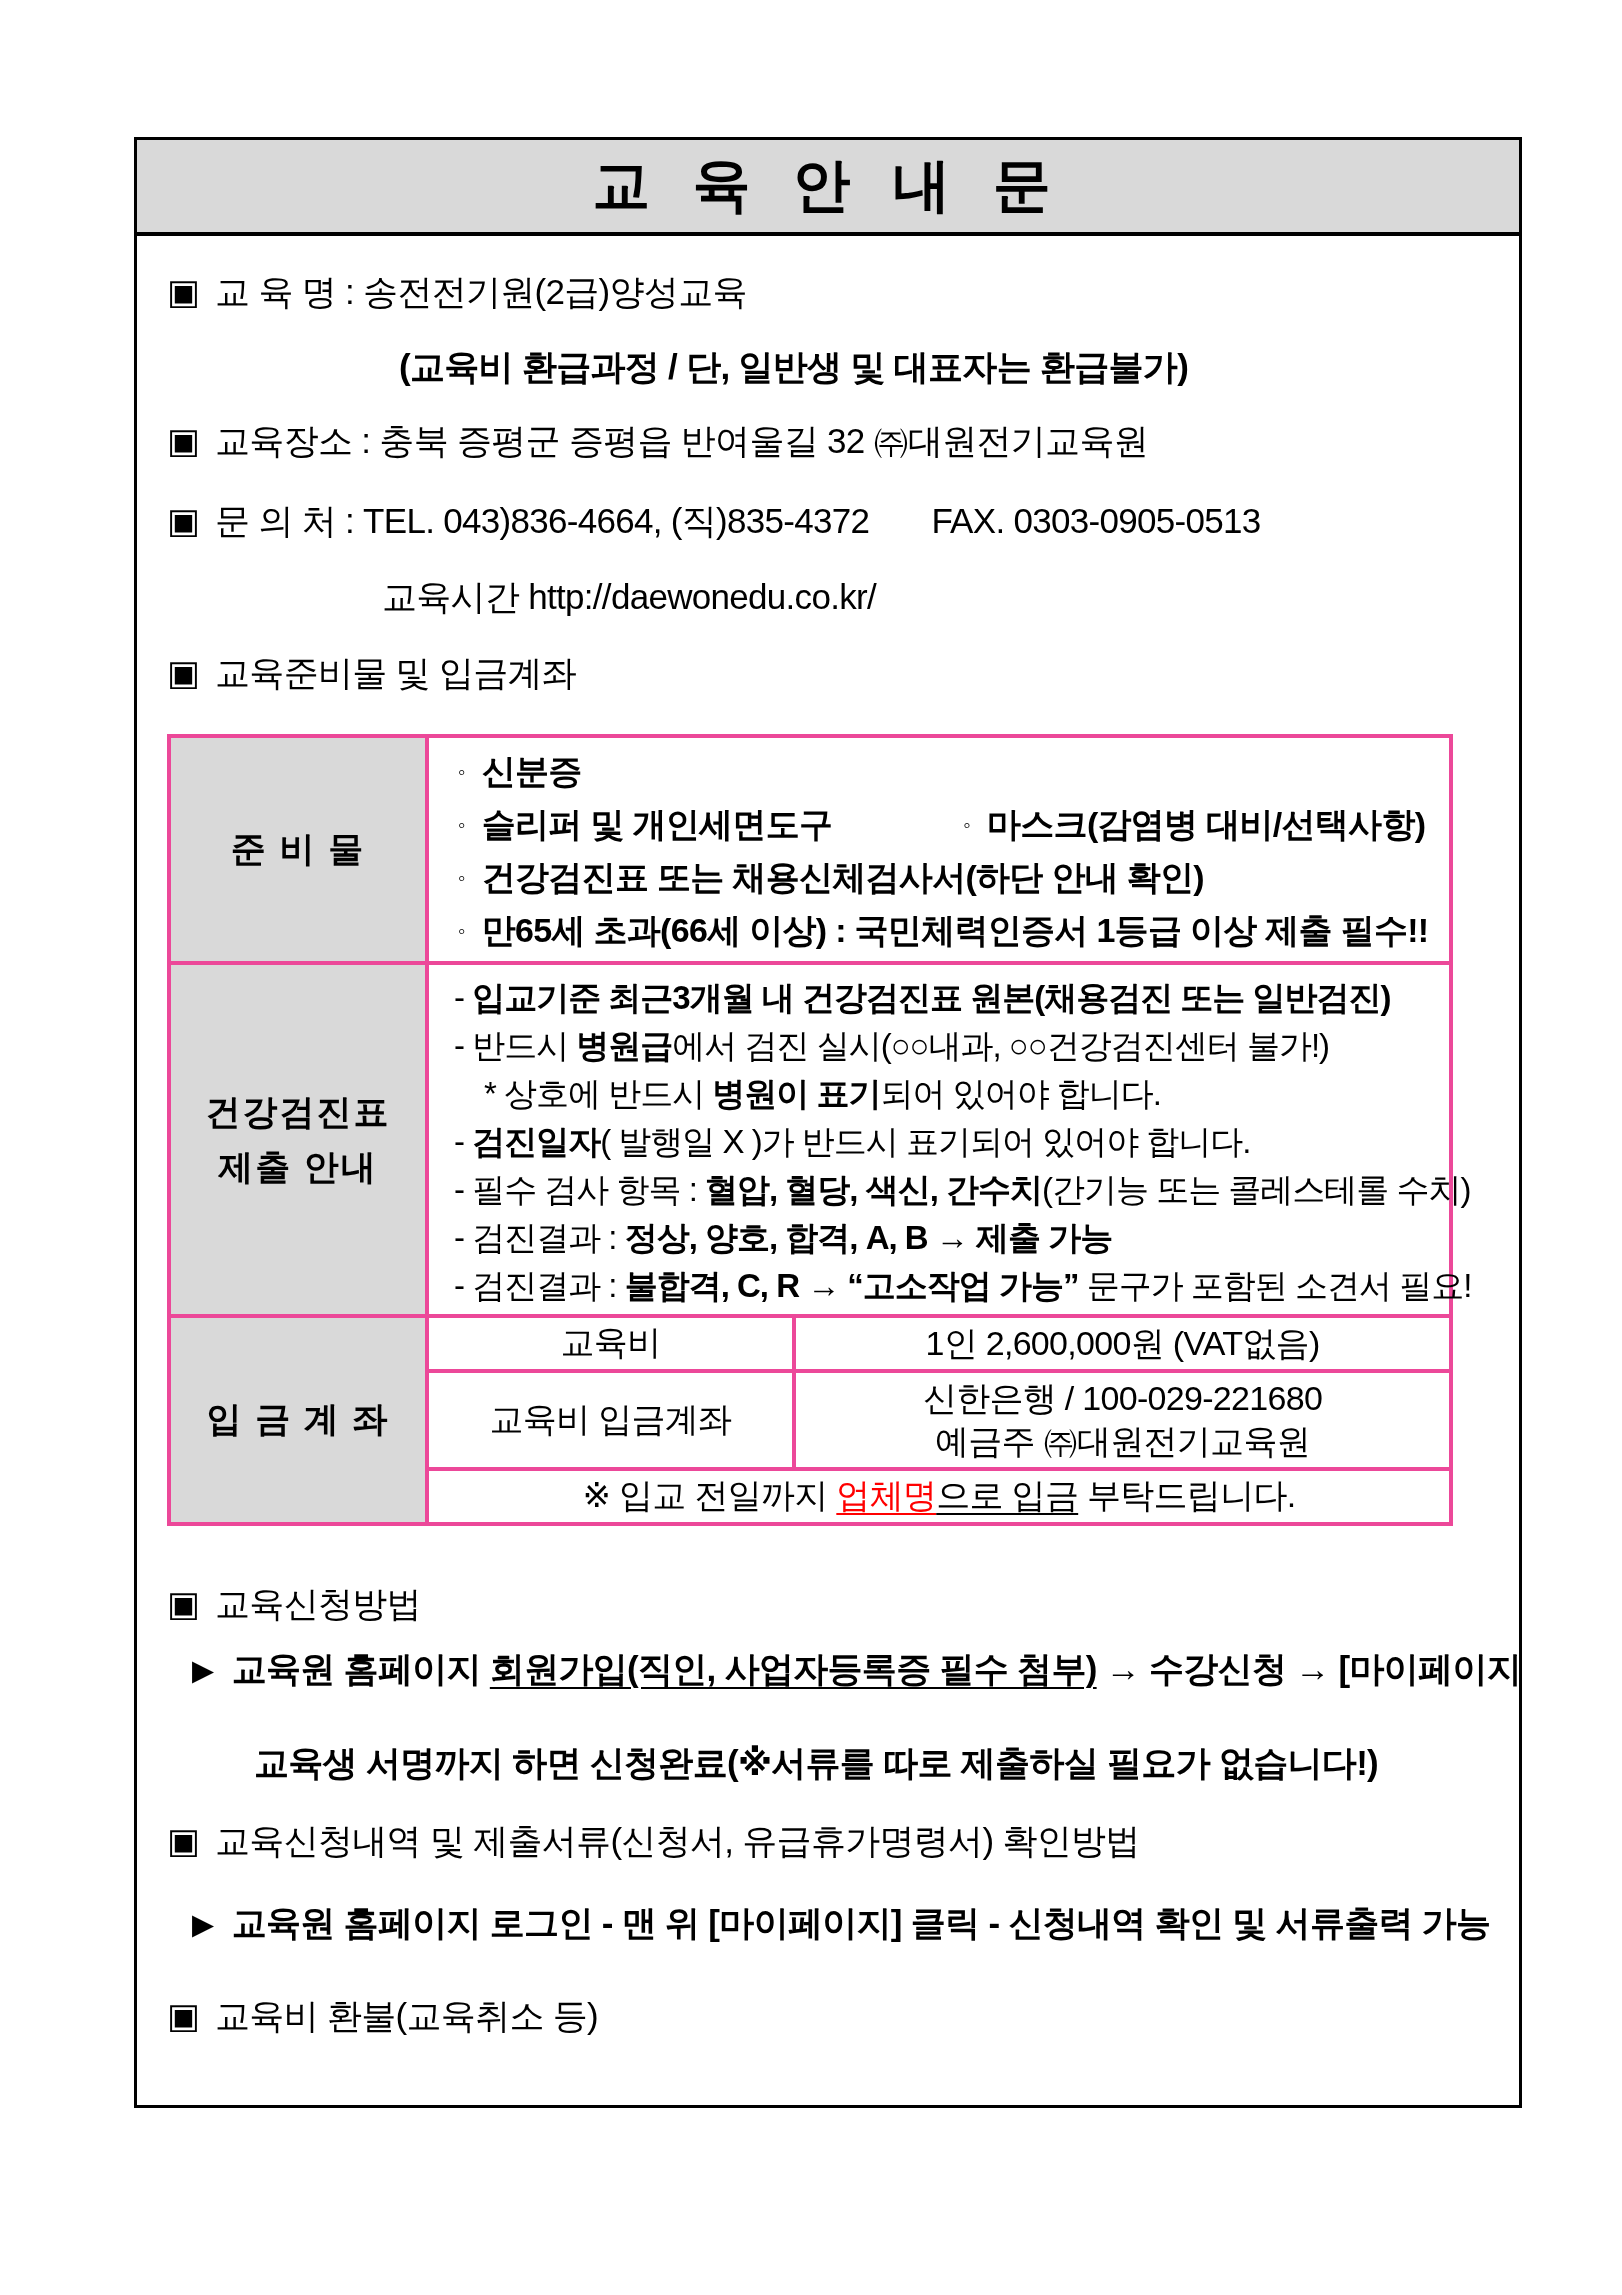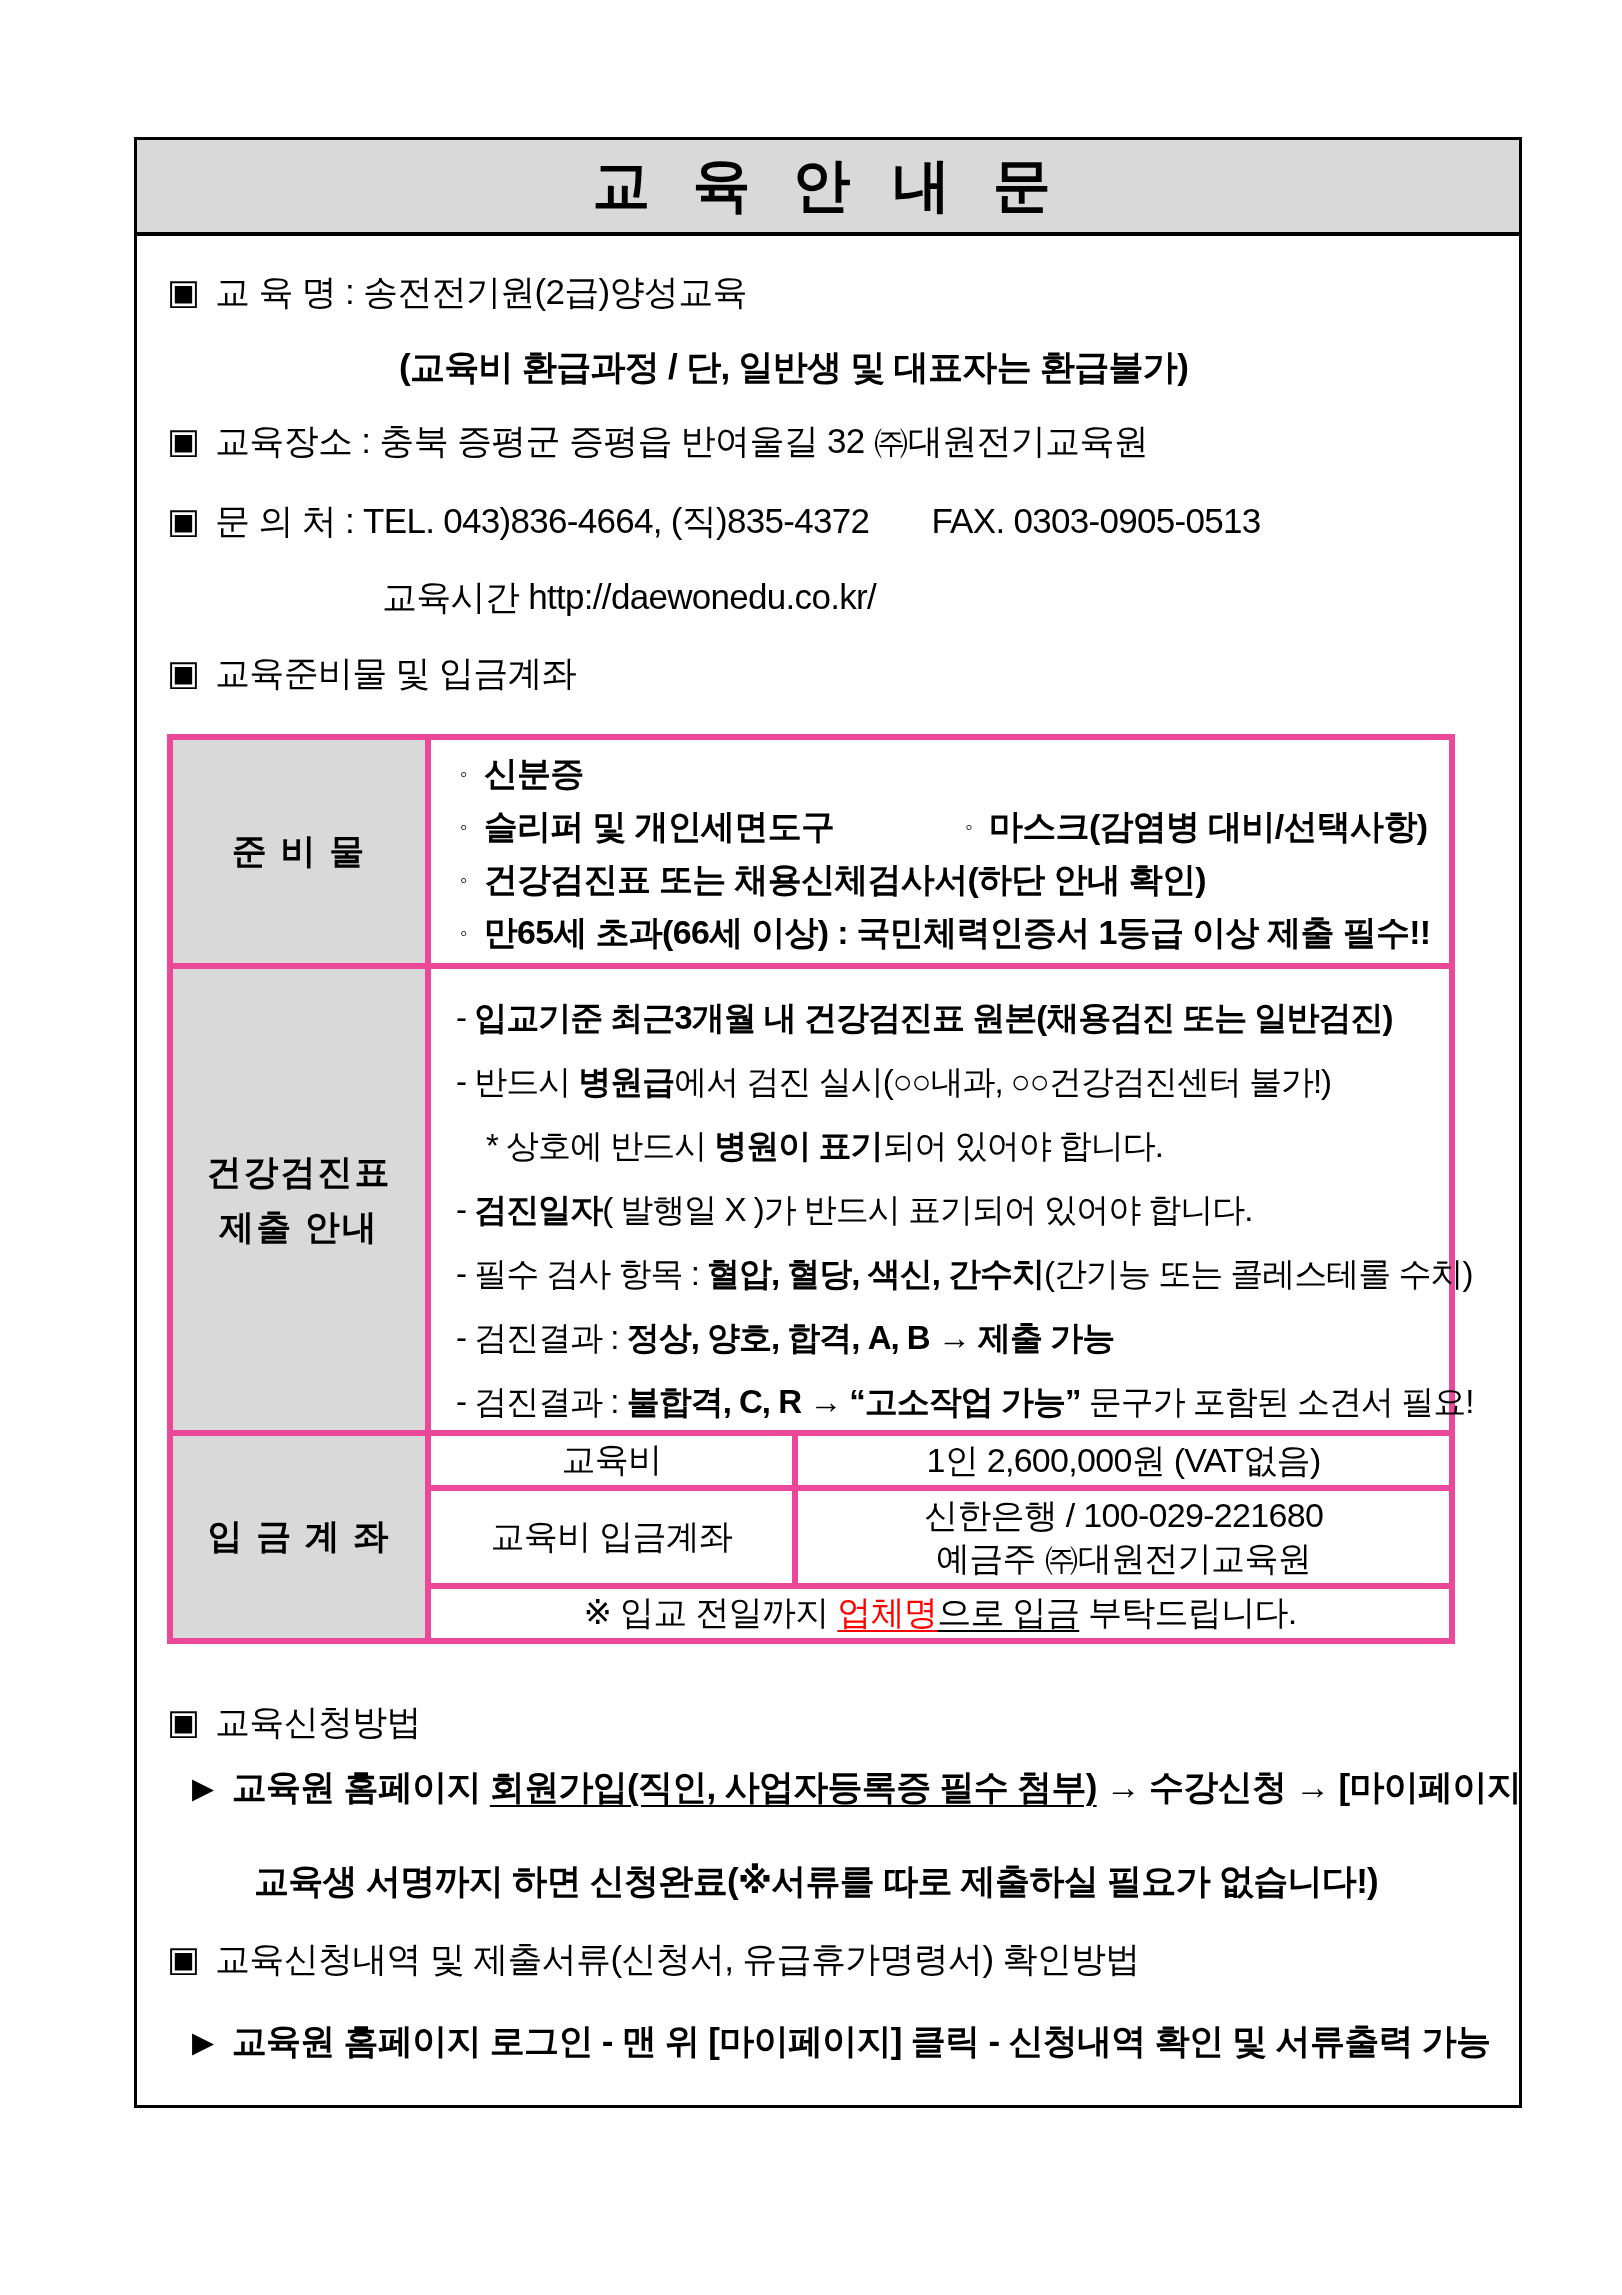--- a/index.html
+++ b/index.html
@@ -21,30 +21,30 @@
   .bold { font-weight:bold; }
   .mk { margin-right:15.7px; }
   .arrow { margin-right:18.3px; font-size:0.82em; vertical-align:1.3px; }
   .arrow-line { padding-left:25px; font-weight:bold; }
   .cont { padding-left:87px; font-weight:bold; }
   .fax { margin-left:62px; }
   .red { color:#ff0000; }
   .ul { text-decoration:underline; text-underline-offset:5.9px; text-decoration-thickness:2px; }
 
   .info-table { border-collapse:collapse; margin-top:37px; width:1286px; table-layout:fixed; border:4.6px solid #000; }
-  .info-table td { border:6px solid #ec4899; box-sizing:border-box; }
+  .info-table td { border:4px solid #ec4899; box-sizing:border-box; }
   .thickb td { border-bottom-width:4.6px; }
   td.hd { background:#d9d9d9; text-align:center; vertical-align:middle; font-weight:bold; font-size:35px; letter-spacing:2px; }
   td.hd .hline { line-height:55px; }
   .prep-cell { padding:6.5px 3.9px 3.9px 29px; vertical-align:middle; }
   .p-item { font-size:34px; font-weight:bold; line-height:52px; white-space:nowrap; letter-spacing:-0.7px; }
   .blt { font-size:21px; margin-right:17px; vertical-align:3.9px; font-weight:normal; }
   .blt2 { margin-left:131px; }
   .health-cell { padding:9.2px 3.9px 3.9px 25px; vertical-align:middle; }
-  .h-line { font-size:33px; line-height:48px; white-space:nowrap; letter-spacing:-1px;margin-top:16px; }
+  .h-line { font-size:33px; line-height:48px; white-space:nowrap; letter-spacing:-1px; }
   .h-line .b { font-weight:bold; }
   .h-star { padding-left:30px; }
   .acct-label { text-align:center; vertical-align:middle; font-size:34px; letter-spacing:-0.7px; }
   .acct-val { text-align:center; vertical-align:middle; font-size:34px; line-height:43px; letter-spacing:-0.7px; }
   .note-cell { text-align:center; vertical-align:middle; font-size:34px; letter-spacing:-0.7px; }
 </style>
 </head>
 <body>
 
 <div class="sheet">

